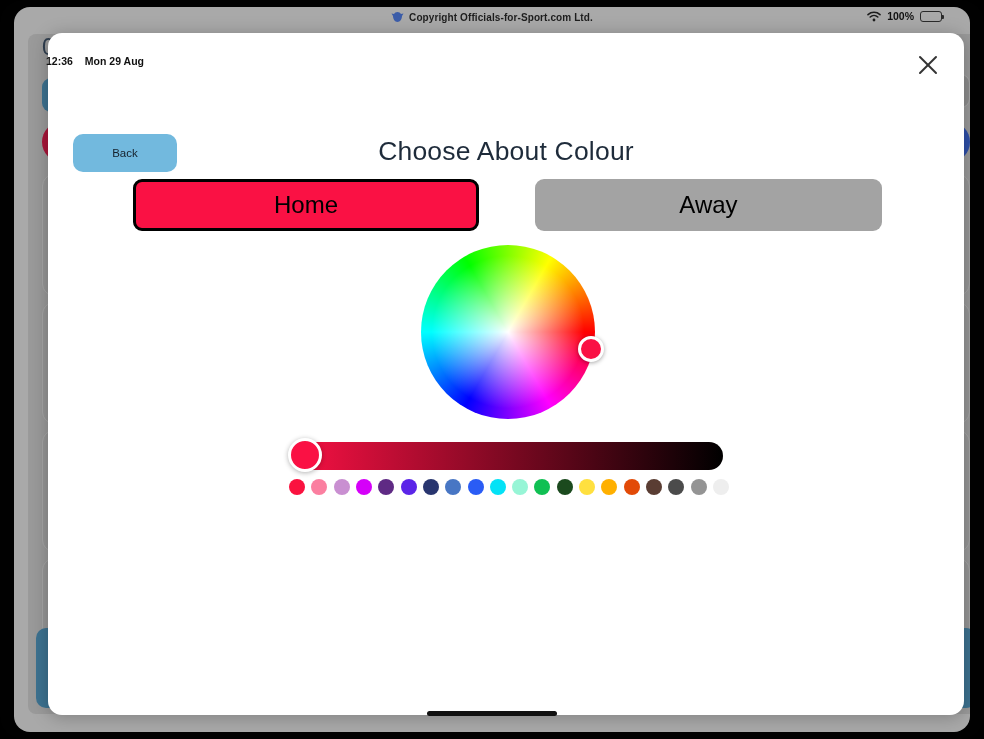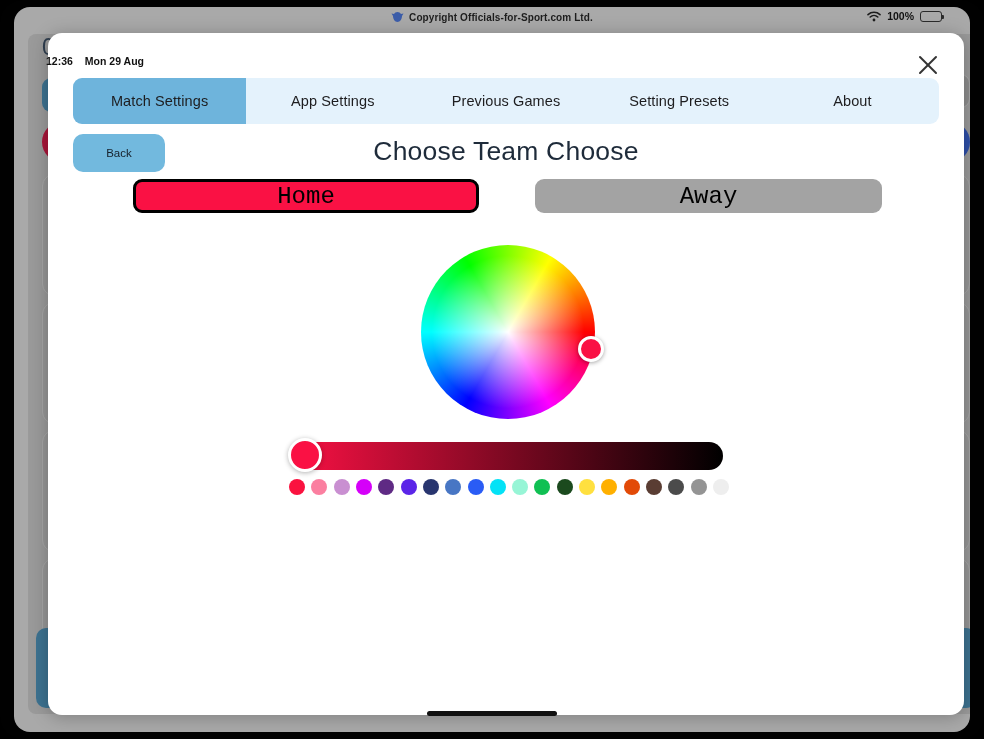--- a/index.html
+++ b/index.html
@@ -215,21 +215,21 @@
     letter-spacing: 0.1px;
   }
   .tab.active {
     background: #6eb4dc;
   }
 
   
   #back-button {
     position: absolute;
     left: 25px; top: 101px;
-    width: 92px; height: 38px;
+    width: 104px; height: 38px;
     background: #72b9de;
     border-radius: 10px;
     display: flex;
     align-items: center;
     justify-content: center;
     font-size: 11.5px;
     color: #15202b;
     cursor: pointer;
   }
 
@@ -244,30 +244,29 @@
   }
 
   
   #team-buttons {
     position: absolute;
     left: 0; top: 146px;
     width: 916px; height: 44px;
   }
   .team-btn {
     position: absolute;
-    height: 34px;
+    height: 52px;
     border-radius: 9px;
     display: flex;
     align-items: center;
     justify-content: center;
     font-size: 24px;
     color: #000;
     cursor: pointer;
     box-sizing: border-box;
-    font-family: Liberation Mono, monospace;
   }
   #home-button {
     left: 85px;
     width: 346px;
     border: 3.5px solid #000;
   }
   #away-button {
     left: 487px;
     width: 347px;
   }
@@ -366,31 +365,24 @@
 
     <div id="modal-sheet">
 
       <div id="close-button">
         <svg width="22" height="22" viewBox="0 0 22 22" aria-hidden="true">
           <line x1="3" y1="3" x2="19" y2="19" stroke="#333" stroke-width="2" stroke-linecap="round"></line>
           <line x1="19" y1="3" x2="3" y2="19" stroke="#333" stroke-width="2" stroke-linecap="round"></line>
         </svg>
       </div>
 
-      <div id="tab-bar">
-        <div class="tab active">Match Settings</div>
-        <div class="tab">App Settings</div>
-        <div class="tab">Previous Games</div>
-        <div class="tab">Setting Presets</div>
-        <div class="tab">About</div>
-      </div>
 
       <div id="back-button">Back</div>
 
-      <div id="page-title">Choose Team Choose</div>
+      <div id="page-title">Choose About Colour</div>
 
       <div id="team-buttons">
         <div class="team-btn" id="home-button" style="background: rgb(250, 17, 68);">Home</div>
         <div class="team-btn" id="away-button" style="background: #a3a3a3;">Away</div>
       </div>
 
       <div id="colour-wheel-wrap">
         <div id="colour-wheel"></div>
         <div id="wheel-handle" style="background: rgb(250, 17, 68);"></div>
       </div>

